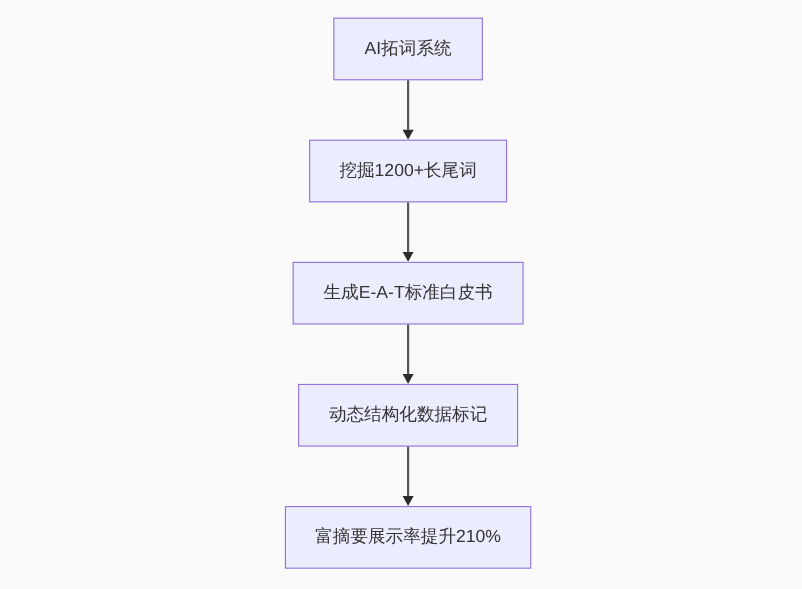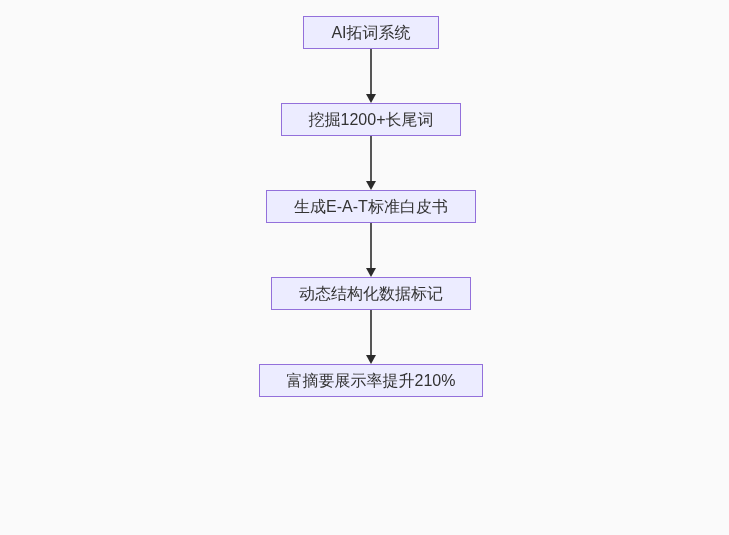--- a/index.html
+++ b/index.html
@@ -25,21 +25,21 @@
   }
   .node {
     flex: 0 0 auto;
     box-sizing: border-box;
     white-space: nowrap;
     background: #ececff;
     border: 1px solid #9370db;
     color: #333333;
     font-size: 16px;
     line-height: 19px;
-    padding: 6px 27px;
+    padding: 18px 27px;
     text-align: center;
   }
   .arrow {
     flex: 0 0 auto;
     height: 54px;
     display: flex;
     flex-direction: column;
     align-items: center;
   }
   .arrow .shaft {

